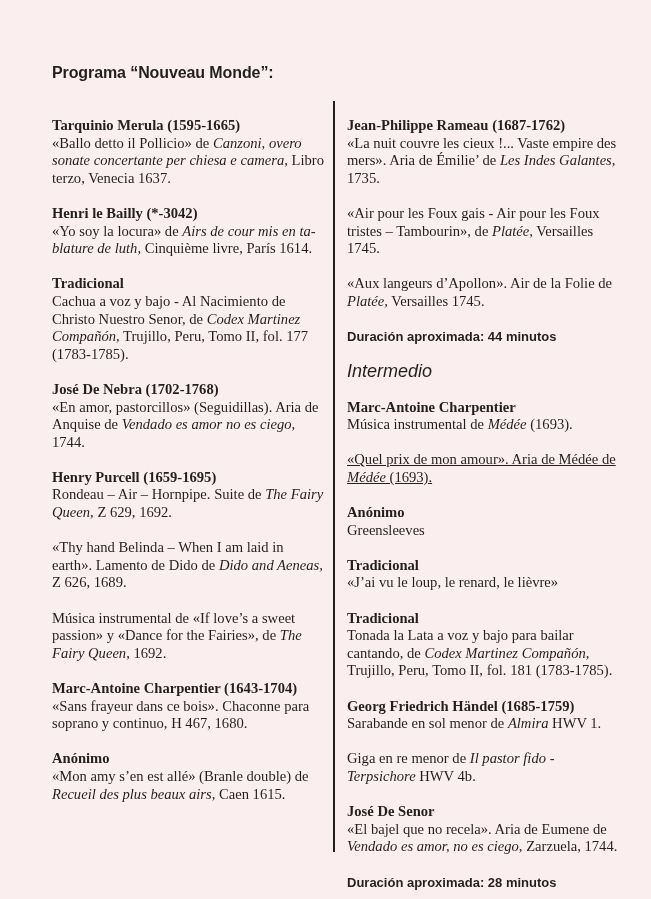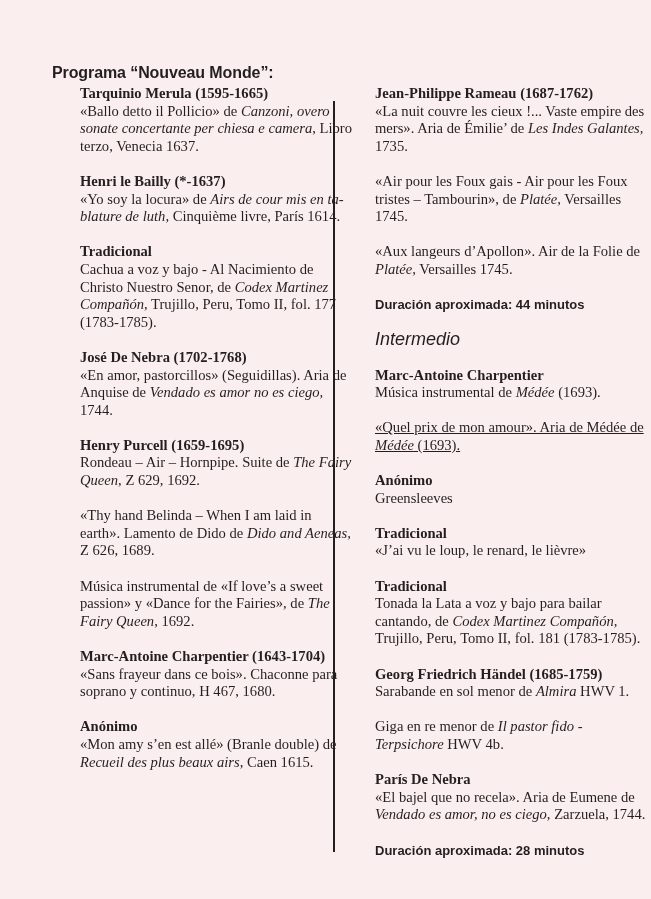--- a/index.html
+++ b/index.html
@@ -19,25 +19,24 @@
       left: 52px;
       top: 64px;
       font-family: "Liberation Sans", sans-serif;
       font-weight: bold;
       font-size: 16px;
       letter-spacing: -0.1px;
       margin: 0;
     }
     .col {
       position: absolute;
-      top: 85px;
+      top: 117px;
       font-family: "Liberation Serif", serif;
       font-size: 14.6px;
       line-height: 17.6px;
-      margin-left: 28px;
     }
     .col-left {
       left: 52px;
       width: 275px;
     }
     .col-right {
       left: 347px;
       width: 275px;
     }
     .divider {
@@ -81,21 +80,21 @@
 
 <div class="col col-left">
     <div class="entry" style="margin: 0px;">
       <p class="entry" style="margin: 0px 0px 17.6px;">
         <span class="composer">Tarquinio Merula (1595-1665)</span>
         <span class="piece"><span>«Ballo detto il Pollicio» de </span><em>Canzoni, overo sonate concertante per chiesa e camera</em><span>, Libro terzo, Venecia 1637.</span></span>
       </p>
     </div>
     <div class="entry" style="margin: 0px;">
       <p class="entry" style="margin: 0px 0px 17.6px;">
-        <span class="composer">Henri le Bailly (*-1637)</span>
+        <span class="composer">Henri le Bailly (*-3042)</span>
         <span class="piece"><span>«Yo soy la locura» de </span><em>Airs de cour mis en ta-blature de luth,</em><span> Cinquième livre, París 1614.</span></span>
       </p>
     </div>
     <div class="entry" style="margin: 0px;">
       <p class="entry" style="margin: 0px 0px 17.6px;">
         <span class="composer">Tradicional</span>
         <span class="piece"><span>Cachua a voz y bajo - Al Nacimiento de Christo Nuestro Senor, de </span><em>Codex Martinez Compañón</em><span>, Trujillo, Peru, Tomo II, fol. 177 (1783-1785).</span></span>
       </p>
     </div>
     <div class="entry" style="margin: 0px;">
@@ -181,19 +180,19 @@
         <p class="entry" style="margin: 0px 0px 17.6px;">
           <span class="composer">Georg Friedrich Händel (1685-1759)</span>
           <span class="piece"><span>Sarabande en sol menor de </span><em>Almira</em><span> HWV 1.</span></span>
         </p>
         <p class="entry" style="margin: 0px 0px 17.6px;">
           <span class="piece"><span>Giga en re menor de </span><em>Il pastor fido - Terpsichore</em><span> HWV 4b.</span></span>
         </p>
       </div>
       <div class="entry" style="margin: 0px;">
         <p class="entry" style="margin: 0px 0px 17.6px;">
-          <span class="composer">París De Nebra</span>
+          <span class="composer">José De Senor</span>
           <span class="piece"><span>«El bajel que no recela». Aria de Eumene de </span><em>Vendado es amor, no es ciego,</em><span> Zarzuela, 1744.</span></span>
         </p>
       </div>
     </div>
   <p class="duration">Duración aproximada: 28 minutos</p>
 </div>
 
 </body></html>

